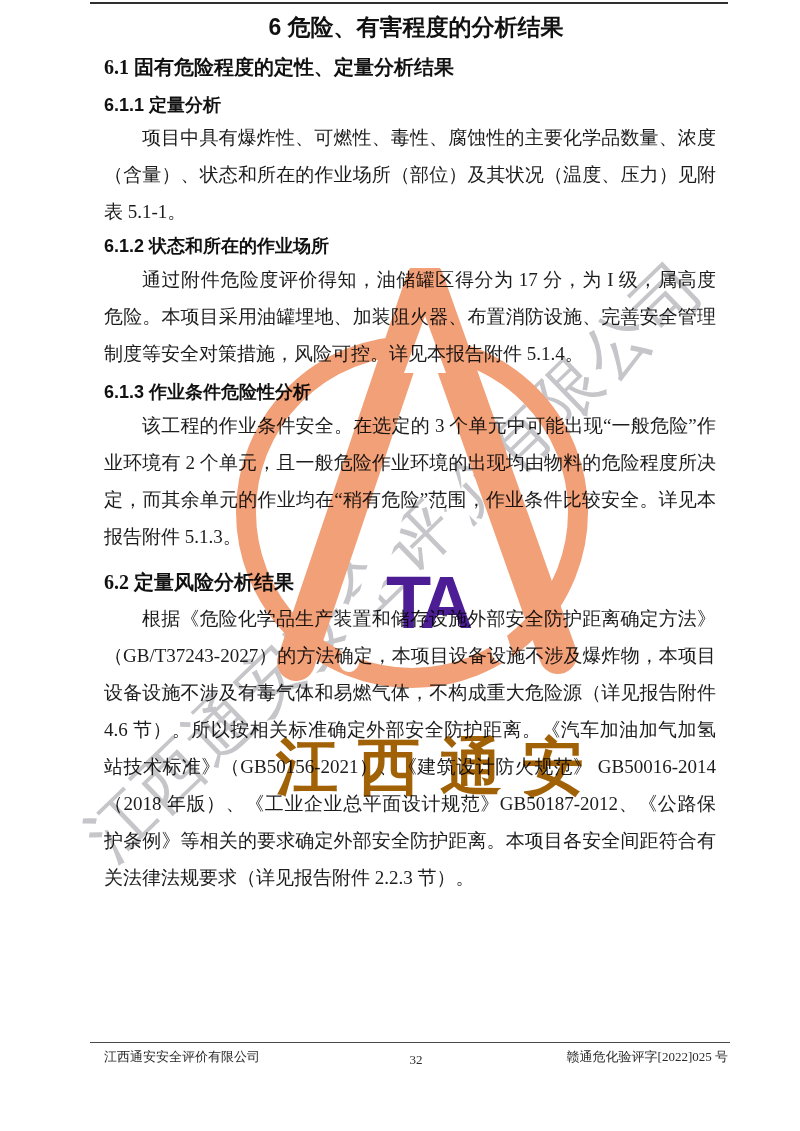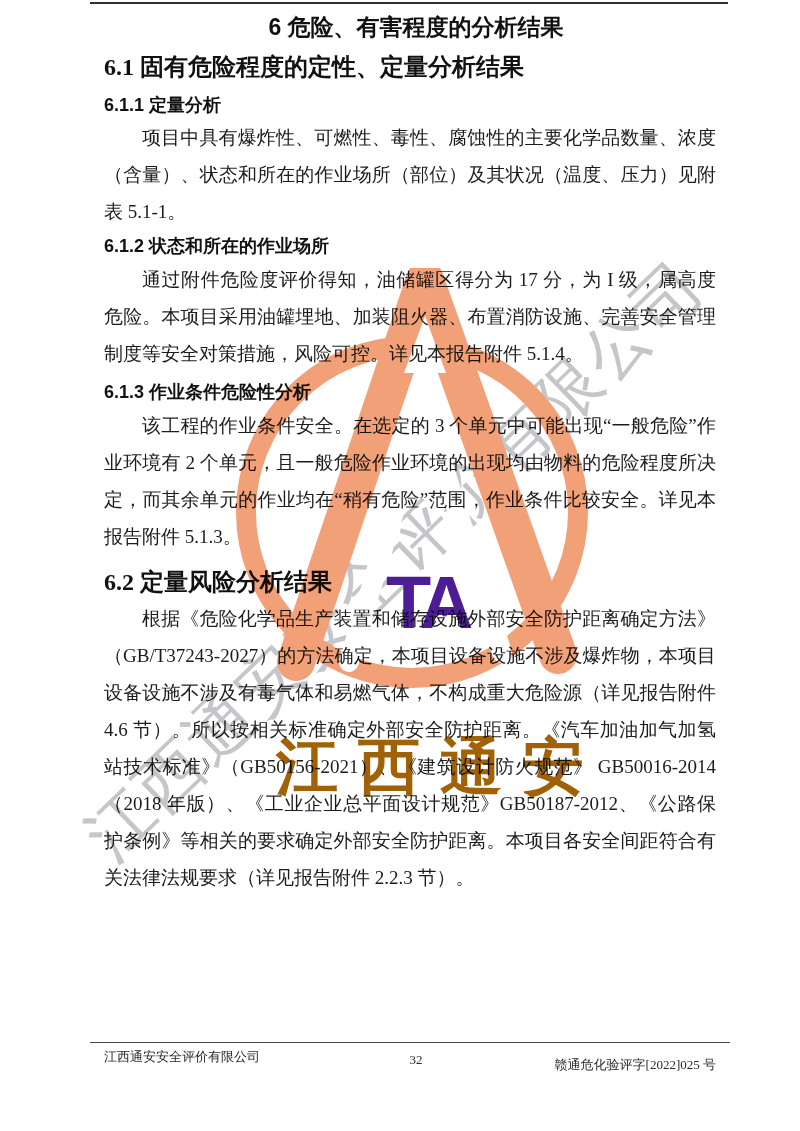--- a/index.html
+++ b/index.html
@@ -43,21 +43,21 @@
     margin: 7px 0 4px 0;
     font-family: "Liberation Sans", "DejaVu Sans", sans-serif;
     font-size: 23px;
     font-weight: bold;
     line-height: 32px;
     text-align: center;
     color: #111;
   }
   .h2 {
     margin: 11px 0 0 0;
-    font-size: 24px;
+    font-size: 20px;
     font-weight: bold;
     line-height: 27px;
     color: #111;
   }
   .h2.s62 { margin-top: 14px; }
   .h3 {
     margin: 12px 0 0 0;
     font-family: "Liberation Sans", "DejaVu Sans", sans-serif;
     font-size: 18px;
     font-weight: bold;
@@ -89,21 +89,21 @@
     position: absolute;
     left: 104px;
     top: 1046px;
     width: 624px;
     font-size: 13px;
     line-height: 17px;
     color: #2a2a2a;
   }
   .f-left  { position: absolute; left: 0; top: 2px; }
   .f-center{ position: absolute; left: 0; right: 0; top: 5px; text-align: center; }
-  .f-right { position: absolute; right: 12px; top: 2px; margin-top: 8px; }
+  .f-right { position: absolute; right: 0; top: 2px; }
   
   .watermark-layer {
     position: absolute;
     left: 0; top: 0;
     width: 800px; height: 1131px;
     pointer-events: none;
     mix-blend-mode: multiply;
   }
   .wm-diagonal {
     position: absolute;

